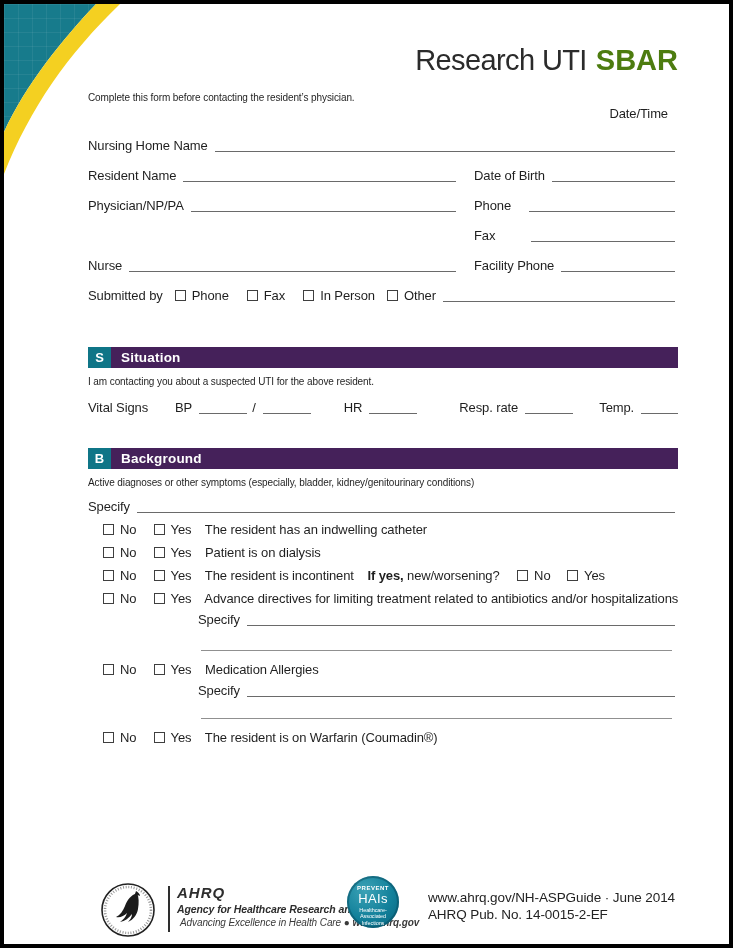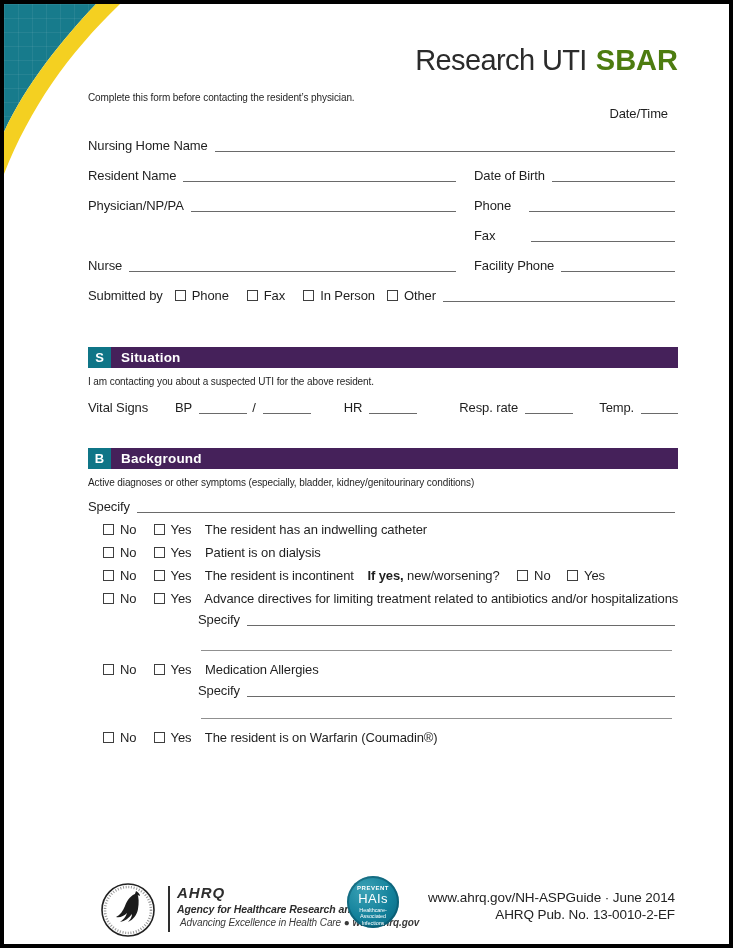--- a/index.html
+++ b/index.html
@@ -47,21 +47,21 @@
   .ahrq-l2 b{font-style:italic;}
   .hais{
     position:absolute;left:347px;top:876px;width:52px;height:52px;border-radius:50%;
     background:radial-gradient(circle at 35% 28%, #3ba2b6 0%, #12809a 55%, #0a627c 100%);
     box-shadow:inset 0 0 0 2px rgba(8,75,95,.5);
     color:#fff;text-align:center;line-height:1;z-index:2;
   }
   .hais .p{font-size:6px;font-weight:bold;letter-spacing:.5px;margin-top:9px;}
   .hais .m{font-size:13px;margin-top:1px;letter-spacing:.3px;}
   .hais .s{font-size:5.5px;margin-top:2px;line-height:1.15;}
-  .ftr-right{position:absolute;right:58px;top:889px;text-align:right;font-size:13.5px;line-height:17px;color:#232323;}
+  .ftr-right{position:absolute;right:58px;top:889px;text-align:left;font-size:13.5px;line-height:17px;color:#232323;}
 </style>
 </head>
 <body>
 
 <div class="page">
   <div class="frame"></div>
 
   <svg class="corner" width="150" height="190" viewBox="0 0 150 190">
     <defs>
       <pattern id="grid" width="14" height="14" patternUnits="userSpaceOnUse">
@@ -230,15 +230,15 @@
     <div class="m">HAIs</div>
     <div class="s">
       <div>Healthcare-</div>
         <div>Associated</div>
         <div>Infections</div>
     </div>
   </div>
 
   <div class="ftr-right">
     <div>www.ahrq.gov/NH-ASPGuide  ·  June 2014</div>
-    <div>AHRQ Pub. No. 13-0010-2-EF</div>
+    <div>AHRQ Pub. No. 14-0015-2-EF</div>
   </div>
 </div>
 
 </body></html>

